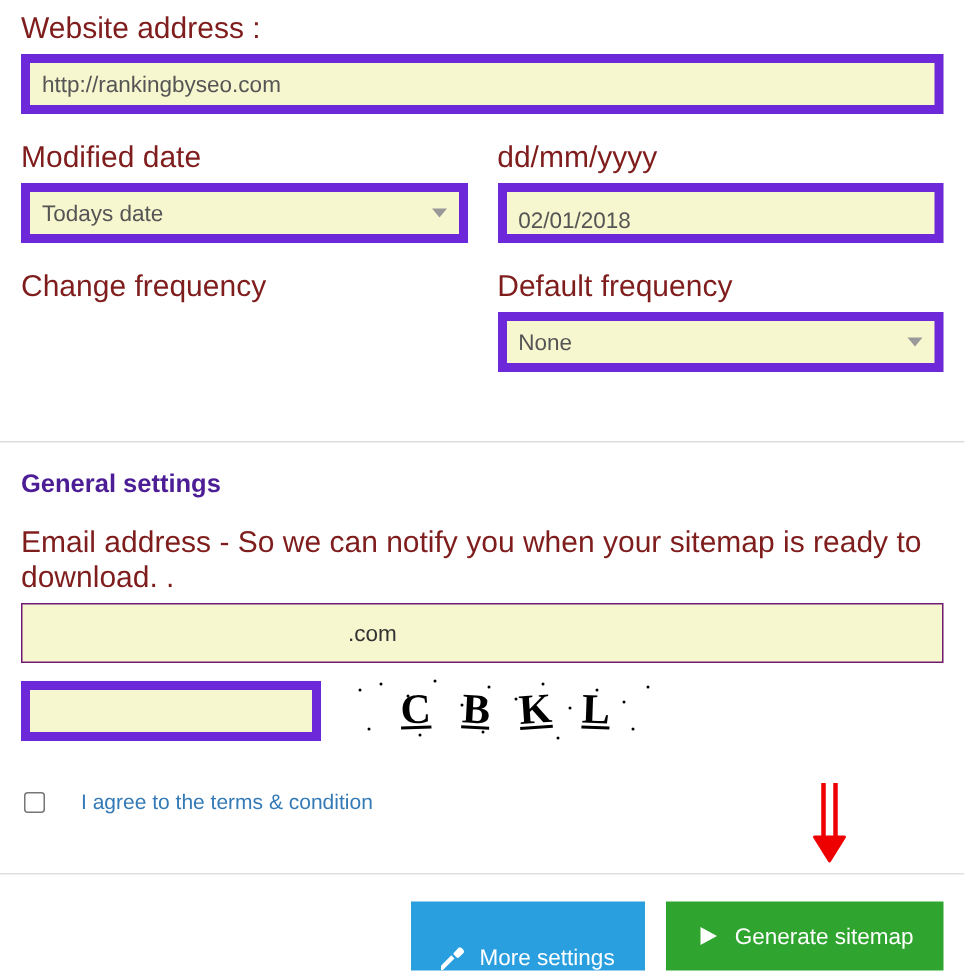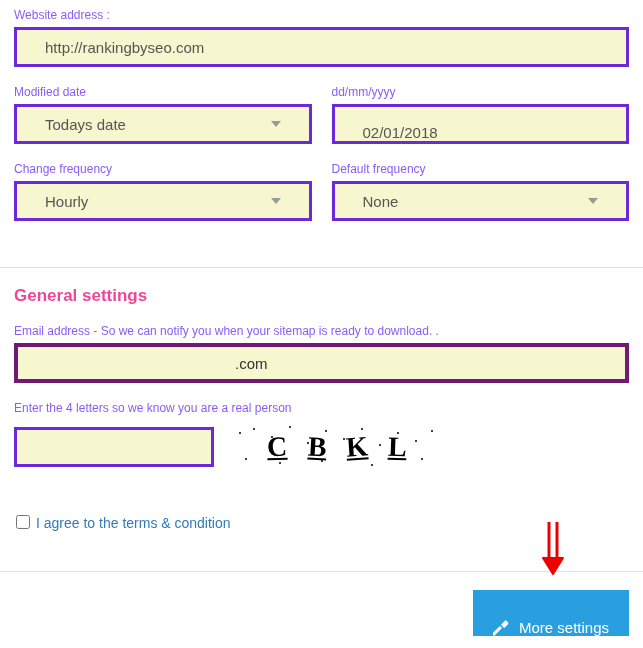--- a/index.html
+++ b/index.html
@@ -1,39 +1,39 @@
 <!DOCTYPE html>
 <html><head>
 <meta charset="utf-8">
 <style>
 * { box-sizing: border-box; margin: 0; padding: 0; }
 body { font-family: Arial, Helvetica, sans-serif; font-size: 14px; color: #333; width: 643px; height: 648px; background: #fff; position: relative; }
 .form-area { padding: 8px 14px 20px 14px; }
 .row { display: flex; gap: 20px; margin-bottom: 18px; }
 .col { flex: 1; }
 .col-full { width: 100%; }
-label { display: block; font-size: 12px; color: #8b5cf6; margin-bottom: 5px; font-weight: 400; }
+label { display: block; font-size: 20px; color: #7f1d1d; margin-bottom: 5px; font-weight: 400; }
 .field, .select-field, .date-field, .captcha-field {
-  width: 100%; height: 40px; background: #f6f6cf; border: 3px solid #6d28d9;
-  padding: 0 28px; font-size: 15px; color: #555; outline: none;
+  width: 100%; height: 40px; background: #f6f6cf; border: 6px solid #6d28d9;
+  padding: 0 8px; font-size: 15px; color: #555; outline: none;
 }
 .select-field { position: relative; display: flex; align-items: center; justify-content: space-between; cursor: pointer; gap: 44px; }
 .select-caret { width: 0; height: 0; border-left: 5px solid transparent; border-right: 5px solid transparent; border-top: 6px solid #999; margin-left: 8px; }
 .date-field { display: flex; align-items: flex-end; }
 .section-divider { border-top: 1px solid #ddd; margin: 20px 0 0 0; }
 .section { padding: 18px 14px 10px 14px; }
-.section h2 { font-size: 17px; font-weight: 700; color: #ec4899; margin-bottom: 18px; }
-.email-field { width: 100%; height: 40px; background: #f6f6cf; border: 4px solid #701a75; padding: 0 12px; font-size: 15px; color: #333; display: flex; align-items: center; }
+.section h2 { font-size: 17px; font-weight: 700; color: #4c1d95; margin-bottom: 18px; }
+.email-field { width: 100%; height: 40px; background: #f6f6cf; border: 1px solid #701a75; padding: 0 12px; font-size: 15px; color: #333; display: flex; align-items: center; }
 .email-text { margin-left: 205px; }
 .captcha-row { display: flex; align-items: center; gap: 18px; margin-top: 8px; }
 .captcha-field { width: 200px; height: 40px; }
 .captcha-img { display: flex; align-items: center; justify-content: center; width: 210px; height: 48px; }
 .captcha-letter { font-family: "Comic Sans MS", cursive; font-size: 28px; font-weight: 700; color: #000; margin: 0 10px; transform: rotate(-2deg); position: relative; text-decoration: underline; }
 .dots { position: absolute; width: 210px; height: 48px; pointer-events:none; }
-.agree-row { display: flex; align-items: flex-start; gap: 6px; margin-top: 44px; padding-left: 2px; }
+.agree-row { display: flex; align-items: flex-end; gap: 24px; margin-top: 28px; padding-left: 2px; }
 .agree-row input[type="checkbox"] { width: 14px; height: 14px; }
 .agree-link { color: #337ab7; font-size: 14px; cursor: pointer; }
 .footer { border-top: 1px solid #e0e0e0; margin-top: 30px; padding: 18px 14px; display: flex; justify-content: flex-end; gap: 14px; }
 .btn { display: flex; align-items: center; gap: 10px; height: 46px; padding: 0 20px; font-size: 15px; color: #fff; border: none; cursor: pointer; }
 .btn-blue { background: #2a9fe0; align-items: flex-end; }
 .btn-green { background: #2fa52f; }
 .btn-icon { display: inline-flex; width: 16px; height: 16px; }
 .arrow-annotation { position: absolute; right: 76px; top: 520px; width: 28px; height: 56px; pointer-events: none; }
 </style>
 </head>
@@ -59,24 +59,20 @@
       <label>dd/mm/yyyy</label>
       <div class="date-field">
         <span>02/01/2018</span>
       </div>
     </div>
   </div>
 
   <div class="row" style="margin-bottom:6px;">
     <div class="col">
       <label>Change frequency</label>
-      <div class="select-field">
-        <span>Hourly</span>
-        <span class="select-caret"></span>
-      </div>
     </div>
     <div class="col">
       <label>Default frequency</label>
       <div class="select-field">
         <span>None</span>
         <span class="select-caret"></span>
       </div>
     </div>
   </div>
 </div>
@@ -84,21 +80,20 @@
 <div class="section-divider"></div>
 
 <div class="section">
   <h2>General settings</h2>
 
   <label>Email address - So we can notify you when your sitemap is ready to download. .</label>
   <div class="email-field">
     <span class="email-text">.com</span>
   </div>
 
-  <label style="margin-top:18px;">Enter the 4 letters so we know you are a real person</label>
   <div class="captcha-row">
     <input class="captcha-field" type="text" style="">
     <div class="captcha-img">
       <svg class="dots" viewBox="0 0 210 48">
         <g fill="#000">
             <circle cx="8" cy="10" r="1"></circle>
             <circle cx="22" cy="6" r="1"></circle>
             <circle cx="40" cy="14" r="1"></circle>
             <circle cx="58" cy="4" r="1"></circle>
             <circle cx="76" cy="20" r="1"></circle>
@@ -131,20 +126,28 @@
 
 <div class="footer">
   <button class="btn btn-blue">
     <span class="btn-icon">
       <svg viewBox="0 0 16 16" fill="#fff">
           <path d="M15.3 3.2c.1.4 0 .8-.3 1.1l-3.1 3.1c-.4.4-1 .4-1.4 0l-1.9-1.9c-.4-.4-.4-1 0-1.4L11.7.9c.3-.3.7-.4 1.1-.3 1.3.4 2.3 1.4 2.5 2.6zM9 8l-7.4 7.4c-.6.6-1.5.6-2.1 0-.6-.6-.6-1.5 0-2.1L6.9 5.9 9 8z"></path>
         </svg>
     </span>
     <span>More settings</span>
   </button>
+  <button class="btn btn-green">
+    <span class="btn-icon">
+      <svg viewBox="0 0 16 16" fill="#fff">
+          <path d="M3 2l11 6-11 6z"></path>
+        </svg>
+    </span>
+    <span>Generate sitemap</span>
+  </button>
 </div>
 
 <div class="arrow-annotation">
   <svg viewBox="0 0 28 56">
     <g fill="none" stroke="#e00" stroke-width="3">
       <line x1="10" y1="2" x2="10" y2="40"></line>
       <line x1="18" y1="2" x2="18" y2="40"></line>
     </g>
     <path d="M4 38 L14 54 L24 38 Z" fill="#e00" stroke="#e00" stroke-width="2" stroke-linejoin="round"></path>
   </svg>

